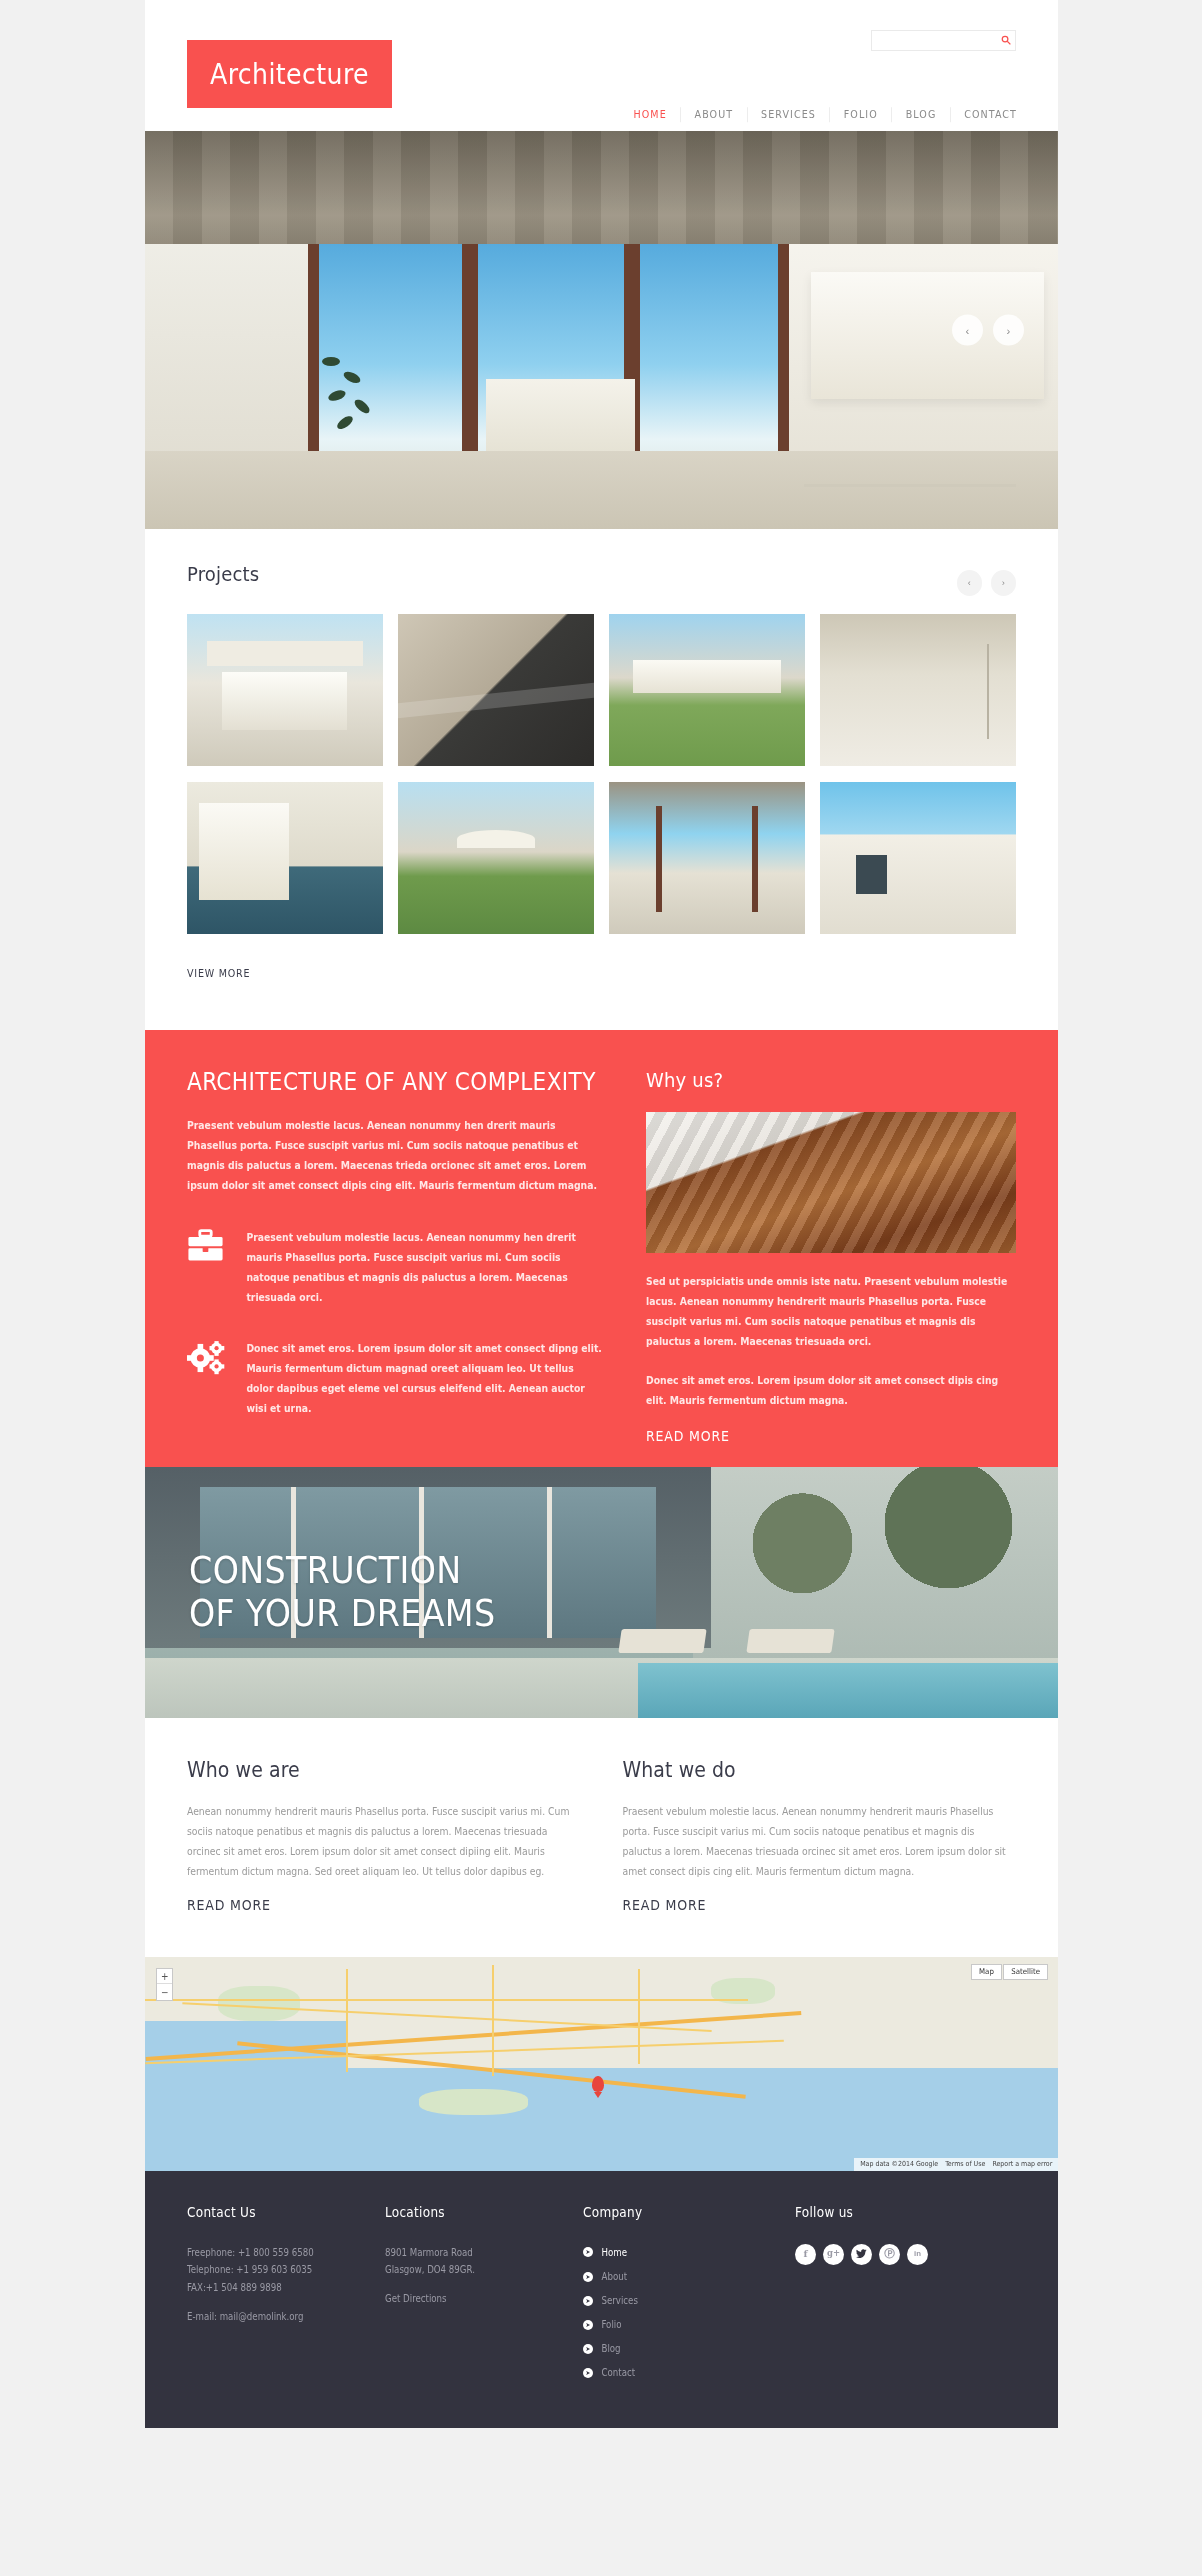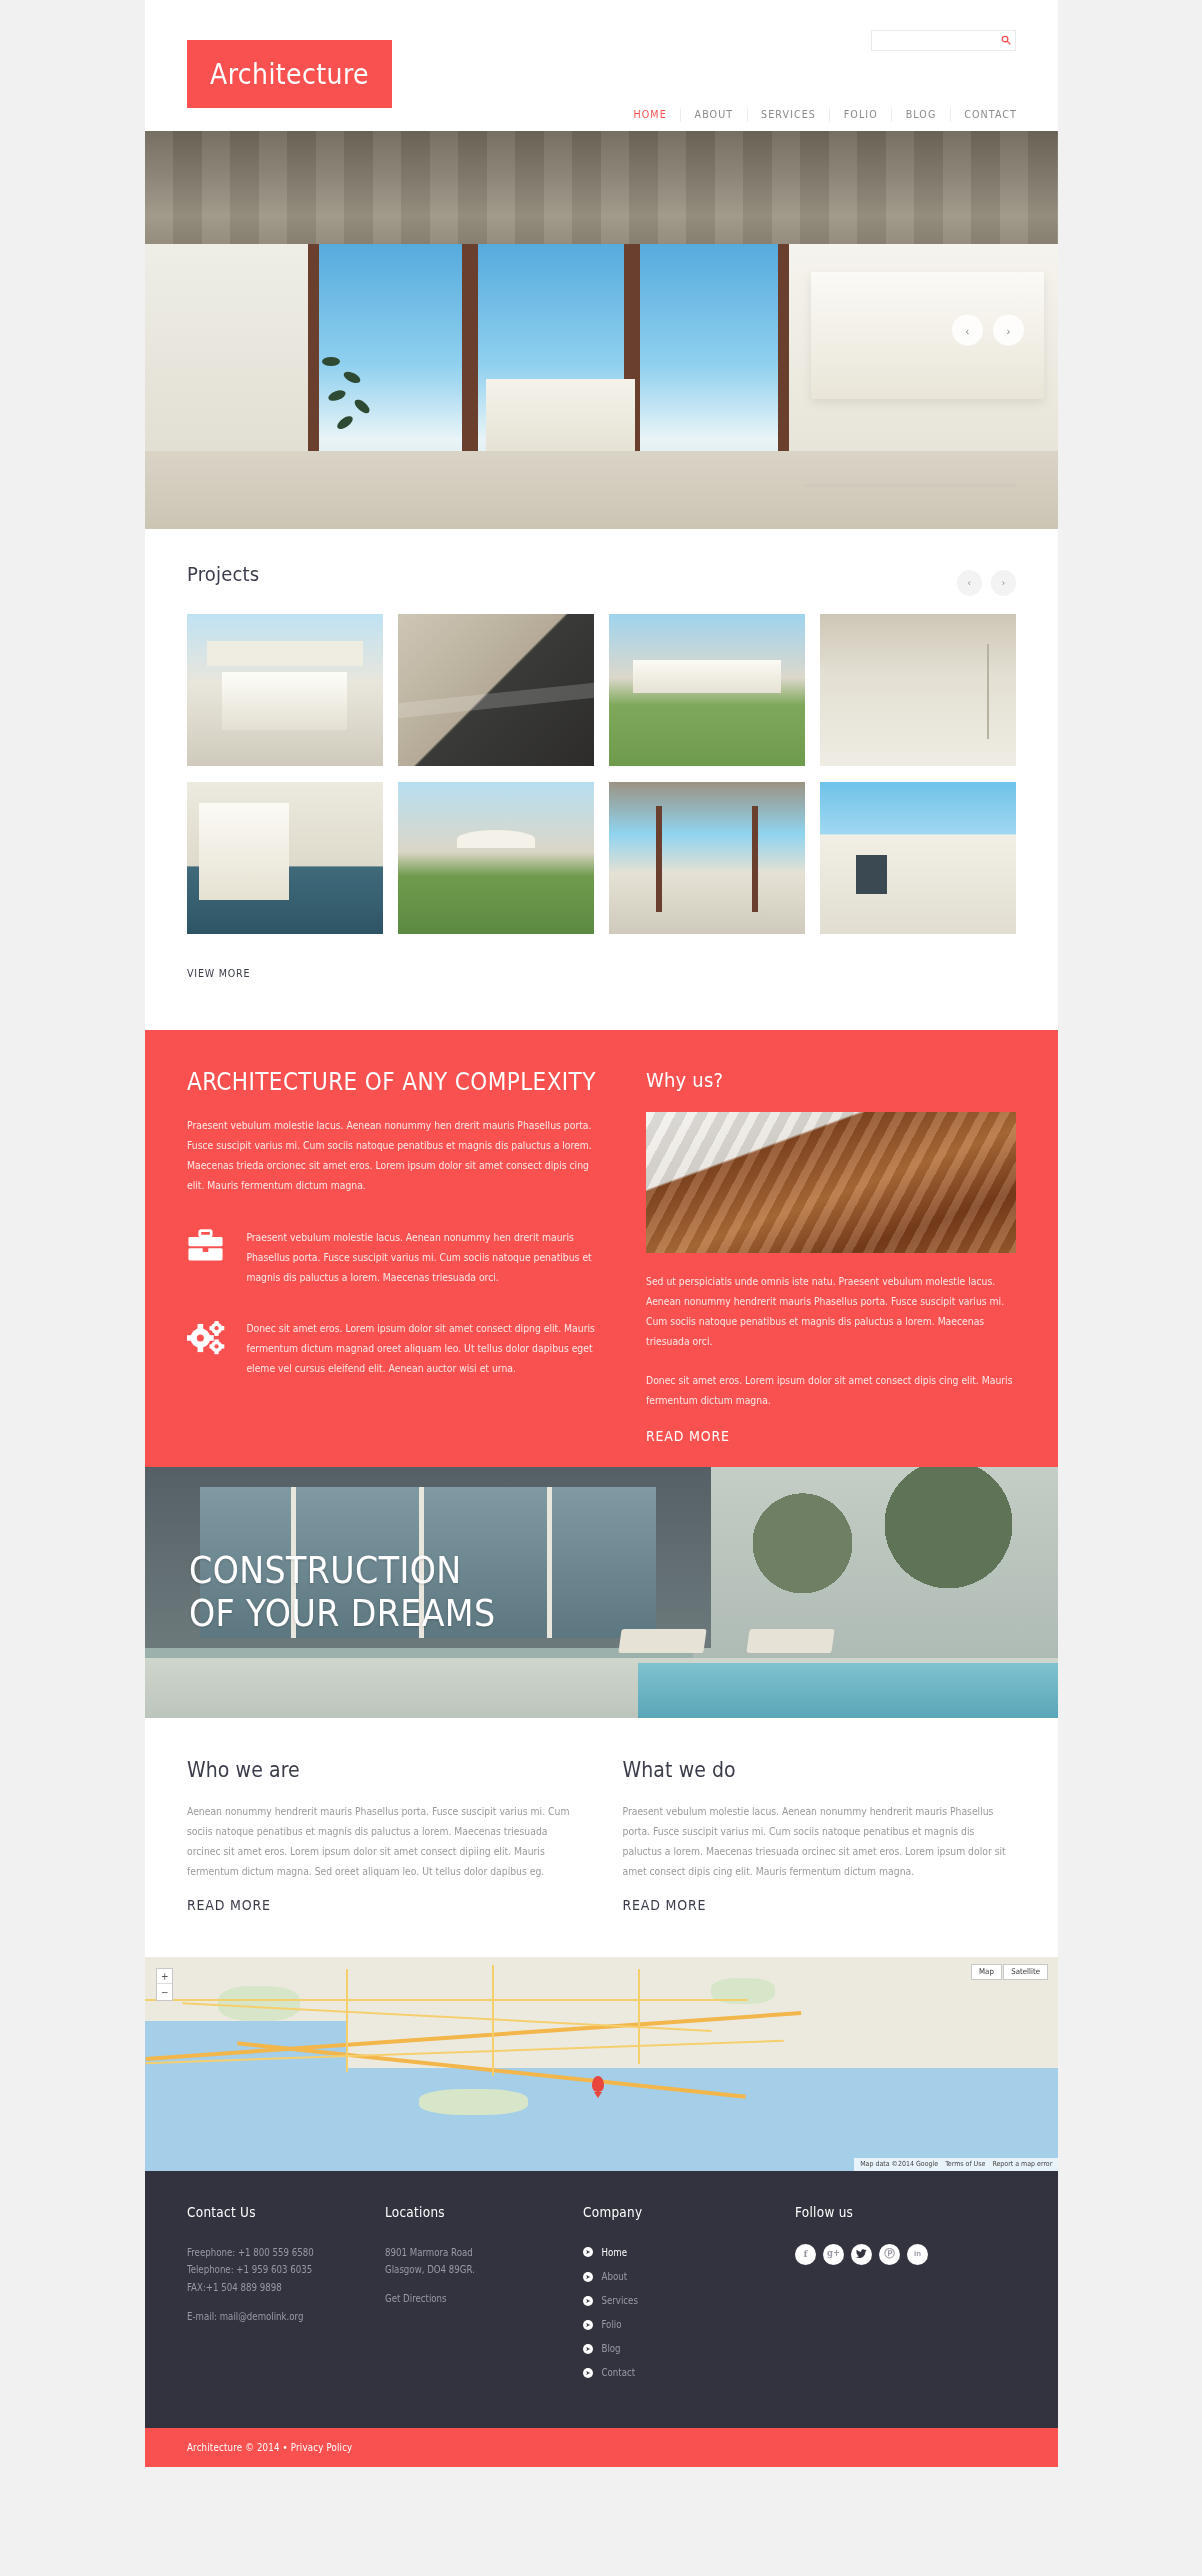--- a/index.html
+++ b/index.html
@@ -115,21 +115,21 @@
   .t8{background:linear-gradient(180deg,#6fc3ea 0%,#9fd7f0 34%,#f2efe6 35%,#e1ddd0 100%);}
   .t8:after{content:"";position:absolute;left:18%;top:48%;width:16%;height:26%;background:#3b4a52;}
 
   
   .red { background:#f9514f; width:913px; margin:0 auto; color:#fff; padding:38px 42px 23px;
          display:flex; gap:42px; }
   .red-left { width:417px; }
   .red-right { flex:1; }
   .red h2 { font-size:24px; line-height:1.22; letter-spacing:0.4px; font-weight:400; text-transform:uppercase; }
   .red h3 { font-size:20px; font-weight:400; letter-spacing:0.2px; }
-  .red p { font-size:10.3px; line-height:1.95; color:#ffe7e6; margin-top:18.4px; }
+  .red p { font-size:10.3px; line-height:1.95; color:#ffe7e6; margin-top:18.4px;font-weight:bold; }
   .feature { display:flex; gap:18.4px; margin-top:31px; align-items:flex-start; }
   .feature .ficon { width:41px; flex:0 0 41px; color:#fff; padding-top:2.8px; }
   .feature p { margin-top:0; }
   .whyus-img { width:100%; height:141px; margin-top:20px; position:relative; overflow:hidden;
     background:linear-gradient(160deg,#f4f2ee 0%,#e8e4de 28%,#8a4a22 29%,#b5713a 55%,#7e3f1c 78%,#a2602e 100%); }
   .whyus-img:after{content:"";position:absolute;left:0;top:0;width:100%;height:100%;
     background:repeating-linear-gradient(118deg,rgba(255,255,255,.12) 0 8.5px,rgba(0,0,0,.10) 8.5px 18.4px);}
   .read-more { display:inline-block; margin-top:18.4px; color:#fff; text-decoration:none;
     font-size:14px; letter-spacing:0.8px; }
 
@@ -462,18 +462,15 @@
           <svg width="10.6" height="9.2" viewBox="0 0 16 13" fill="#33333f">
               <path d="M16 1.5a6.6 6.6 0 0 1-1.9.5A3.3 3.3 0 0 0 15.5.2a6.6 6.6 0 0 1-2.1.8A3.3 3.3 0 0 0 7.8 4 9.3 9.3 0 0 1 1.1.6a3.3 3.3 0 0 0 1 4.4A3.3 3.3 0 0 1 .6 4.6a3.3 3.3 0 0 0 2.6 3.3 3.3 3.3 0 0 1-1.5.1 3.3 3.3 0 0 0 3.1 2.3A6.6 6.6 0 0 1 0 11.7a9.3 9.3 0 0 0 5 1.5c6 0 9.3-5 9.1-9.5A6.6 6.6 0 0 0 16 1.5z"></path>
             </svg>
         </a>
         <a href="#" class="soc" style="font-size:10.6px">Ⓟ</a>
         <a href="#" class="soc" style="font-size:7.8px;font-family:'Liberation Sans',sans-serif">in</a>
       </div>
     </div>
   </div>
 
-  <div class="copybar">
-    <span>Architecture © 2014 • </span><a href="#">Privacy Policy</a>
-  </div>
 
 </div>
 
 
 </body></html>

